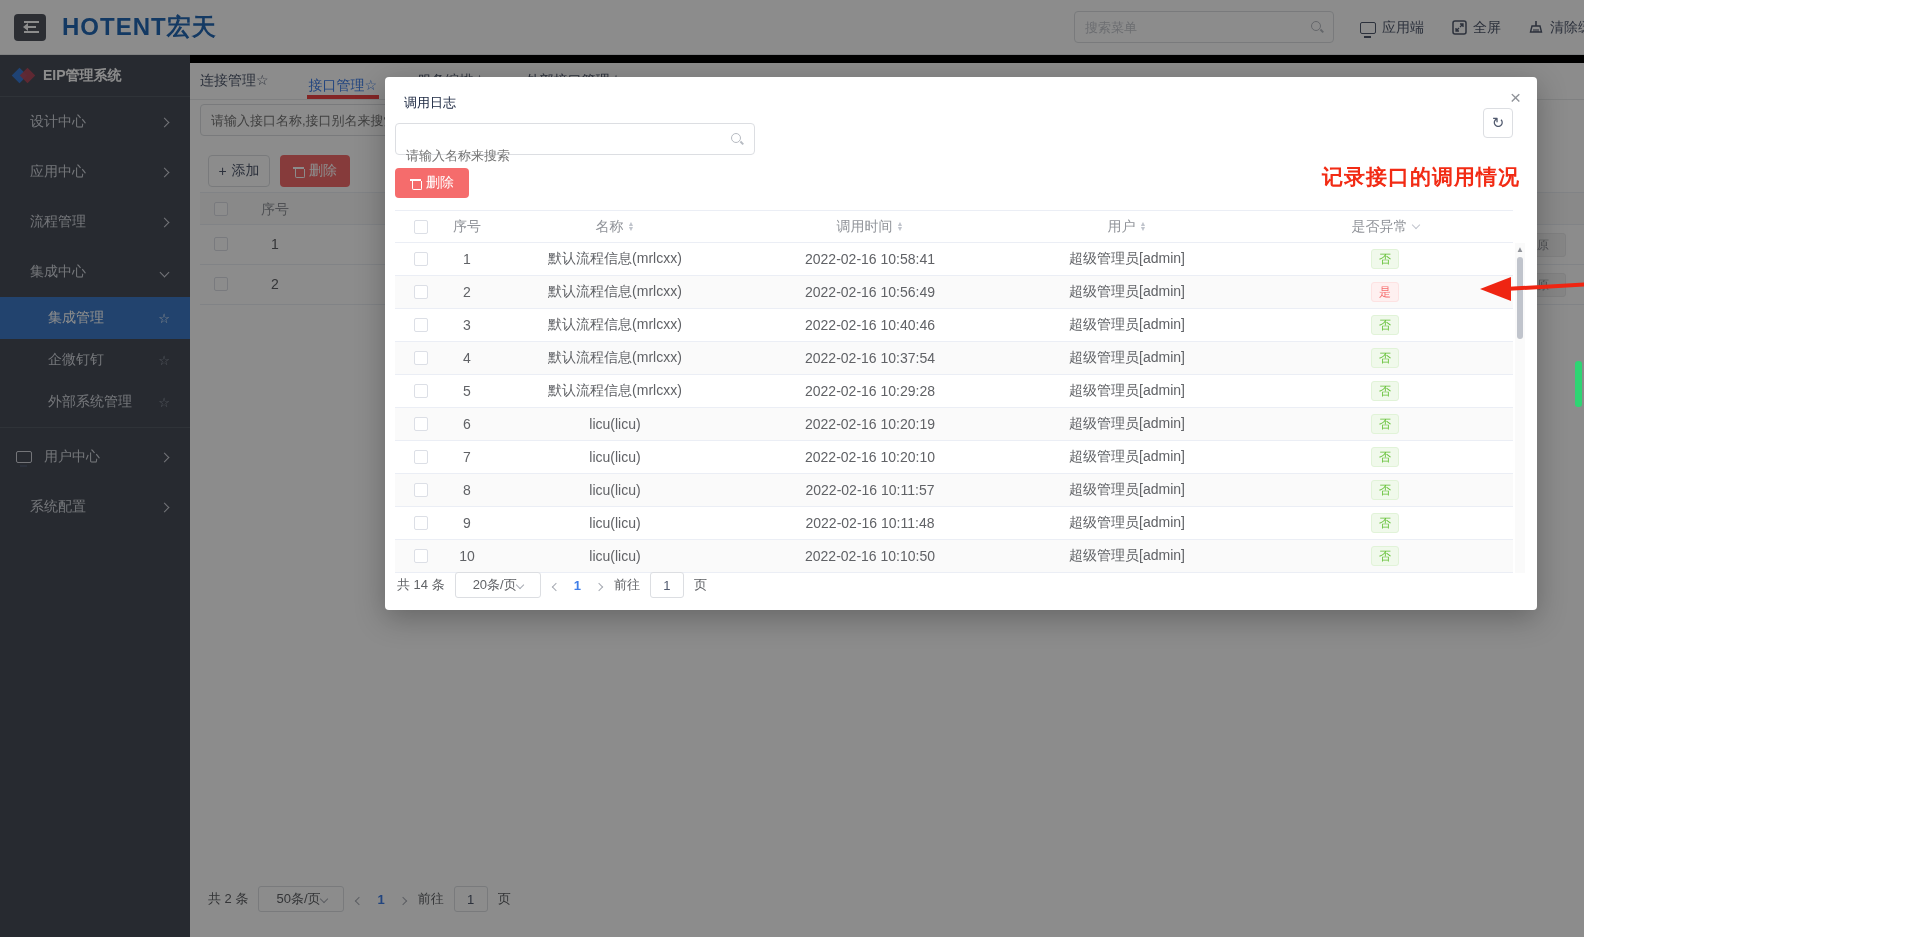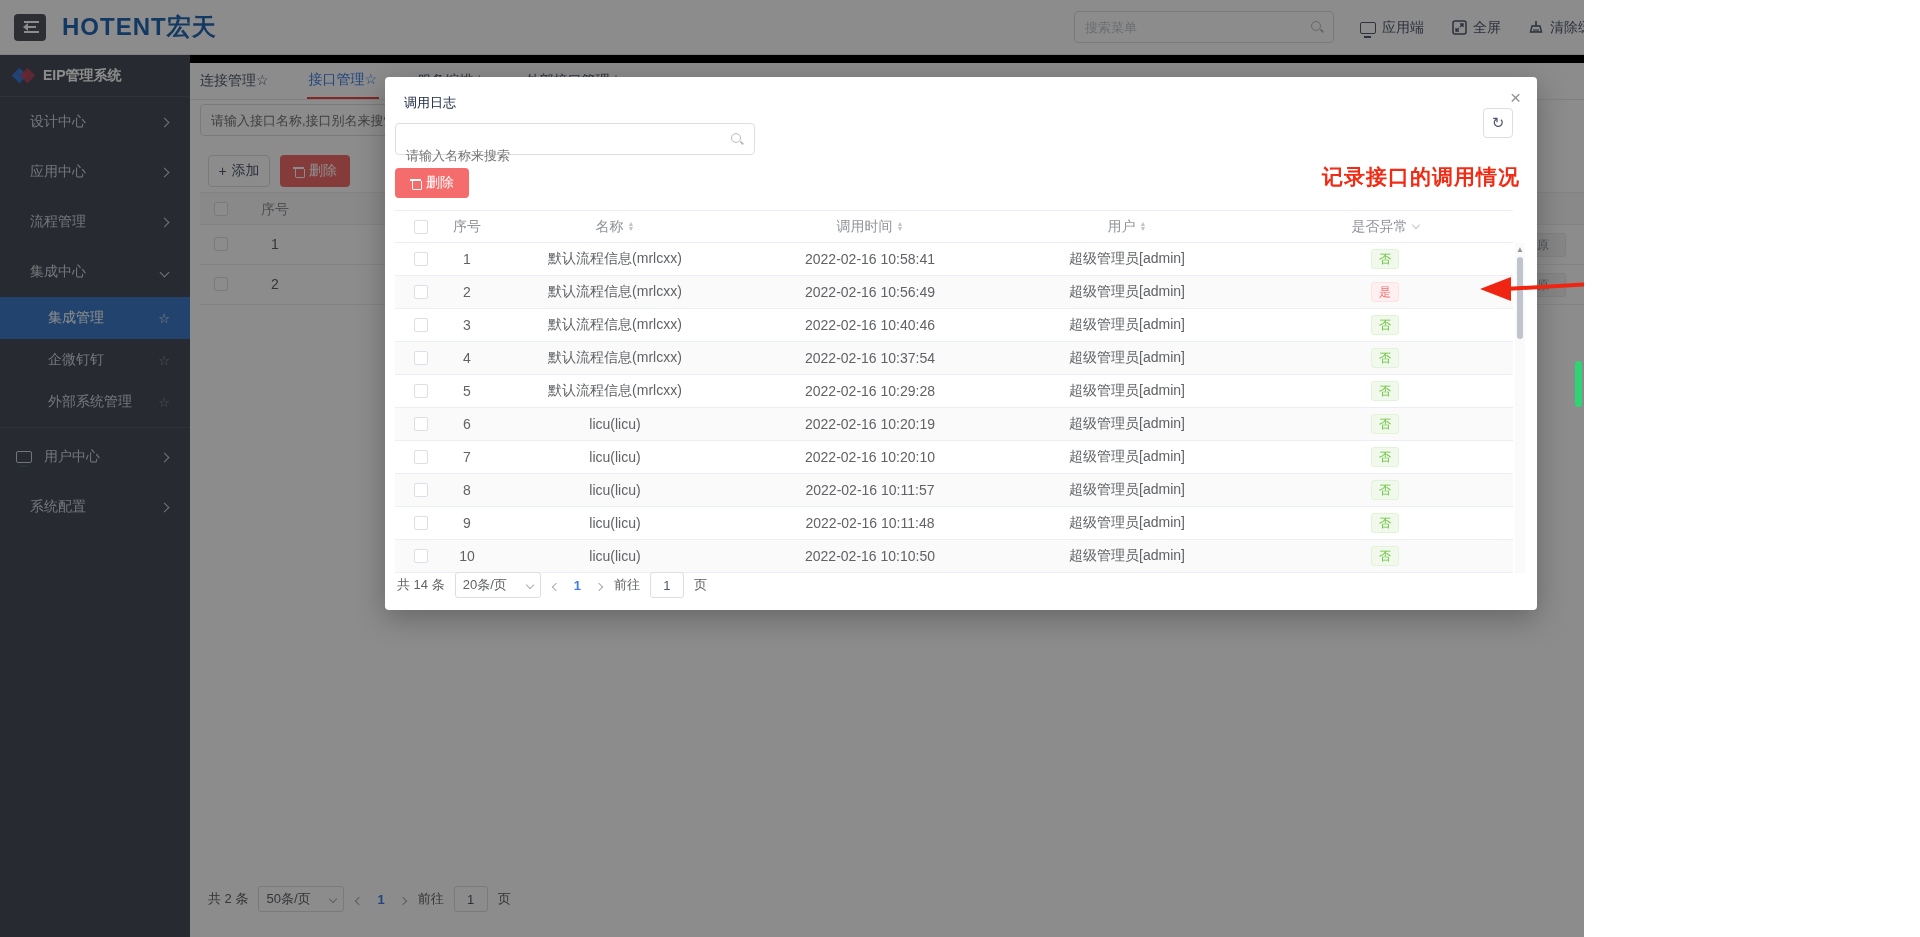--- a/index.html
+++ b/index.html
@@ -44,42 +44,42 @@
   .ico-grid .g1{left:0;top:0} .ico-grid .g2{right:0;top:0} .ico-grid .g3{left:0;bottom:0} .ico-grid .g4{right:0;bottom:0}
   .chev { display:inline-block; width:7px; height:7px; border-right:1.6px solid currentColor; border-bottom:1.6px solid currentColor; }
   .chev.r { transform:rotate(-45deg); }
   .chev.d { transform:rotate(45deg); }
   .chev.l { transform:rotate(135deg); }
 
   
   .card { position:absolute; left:190px; top:63px; width:1730px; height:874px; background:#fff; z-index:1; }
   .tabs { position:absolute; left:0; top:0; width:1730px; height:37px; border-bottom:1px solid #e8eaec; display:flex; align-items:stretch; padding-left:8px; gap:36px; }
   .tab { display:flex; align-items:center; color:#515a6e; cursor:pointer; padding:0 2px; }
-  .tab.active { color:#3f7ee8; border-bottom:2px solid #ef4444; }
+  .tab.active { color:#3f7ee8; border-bottom:4px solid #ef4444;align-items:flex-end; }
   .filter-input { position:absolute; left:10px; top:41px; width:312px; height:32px; border:1px solid #dcdee2; border-radius:4px; background:#fff; }
   .filter-input input { position:absolute; left:10px; top:0; width:270px; height:30px; border:none; outline:none; background:transparent; font-size:13px; color:#515a6e; }
   .sq-btn { position:absolute; width:30px; height:30px; border:1px solid #dcdee2; border-radius:4px; background:#fff; color:#515a6e;
             display:flex; align-items:center; justify-content:center; font-size:15px; cursor:pointer; }
   .btn { height:32px; border-radius:4px; display:inline-flex; align-items:center; justify-content:center; gap:5px; font-size:14px; cursor:pointer; }
   .btn-add { position:absolute; left:18px; top:92px; width:62px; border:1px solid #dcdee2; background:#fff; color:#515a6e; }
   .btn-del-main { position:absolute; left:90px; top:92px; width:70px; background:#f56c6c; color:#fff; border:none; }
   .bt-header { position:absolute; left:10px; top:129px; width:1702px; height:33px; background:#fafafa; border-top:1px solid #ebeef5; border-bottom:1px solid #ebeef5; color:#909399; }
   .bt-row { position:absolute; left:10px; width:1702px; height:40px; border-bottom:1px solid #ebeef5; background:#fff; color:#606266; }
   .abs { position:absolute; }
   .cb { display:inline-block; width:14px; height:14px; border:1px solid #dcdfe6; border-radius:2px; background:#fff; cursor:pointer; }
   .tag-gray { position:absolute; left:1320px; top:8px; width:46px; height:24px; background:#f4f4f5; border:1px solid #e9e9eb; border-radius:3px; color:#909399; font-size:12px; display:flex; align-items:center; justify-content:center; }
   .log-btn { position:absolute; left:1563px; top:6px; width:136px; height:28px; border:1px solid #dcdfe6; border-radius:4px; background:#fff; color:#606266; display:flex; align-items:center; font-size:13px; cursor:pointer; }
   .log-btn .main { flex:1; display:flex; align-items:center; justify-content:center; gap:4px; }
   .log-btn .split { width:27px; height:100%; border-left:1px solid #dcdfe6; display:flex; align-items:center; justify-content:center; }
   .log-btn.hl { color:#3f7ee8; border-color:#a9c9f2; background:#e9f2fd; }
   .log-btn.hl .split { border-left-color:#a9c9f2; }
 
   
   .pager { display:flex; align-items:center; gap:10px; font-size:13px; color:#606266; }
-  .pager .select { width:86px; height:26px; border:1px solid #dcdee2; border-radius:3px; display:flex; align-items:center; justify-content:space-between; padding:0 7px; background:#fff; cursor:pointer; }
+  .pager .select { width:86px; height:26px; border:1px solid #dcdee2; border-radius:3px; display:flex; align-items:center; justify-content:center; padding:0 7px; background:#fff; cursor:pointer; }
   .pager .pg-chev { color:#a7abb3; cursor:pointer; padding:0 2px; }
   .pager .pg-num { color:#3f7ee8; font-weight:bold; cursor:pointer; padding:0 3px; }
   .g-input { width:34px; height:26px; border:1px solid #dcdee2; border-radius:3px; text-align:center; font-size:13px; color:#515a6e; outline:none; }
   .main-pager { position:absolute; left:18px; top:823px; }
 
   
   .dim { position:absolute; inset:0; background:rgba(0,0,0,0.45); z-index:10; }
   .green-mark { position:absolute; right:2px; top:361px; width:7px; height:46px; background:#2ed573; border-radius:3px; z-index:25; }
 
   

